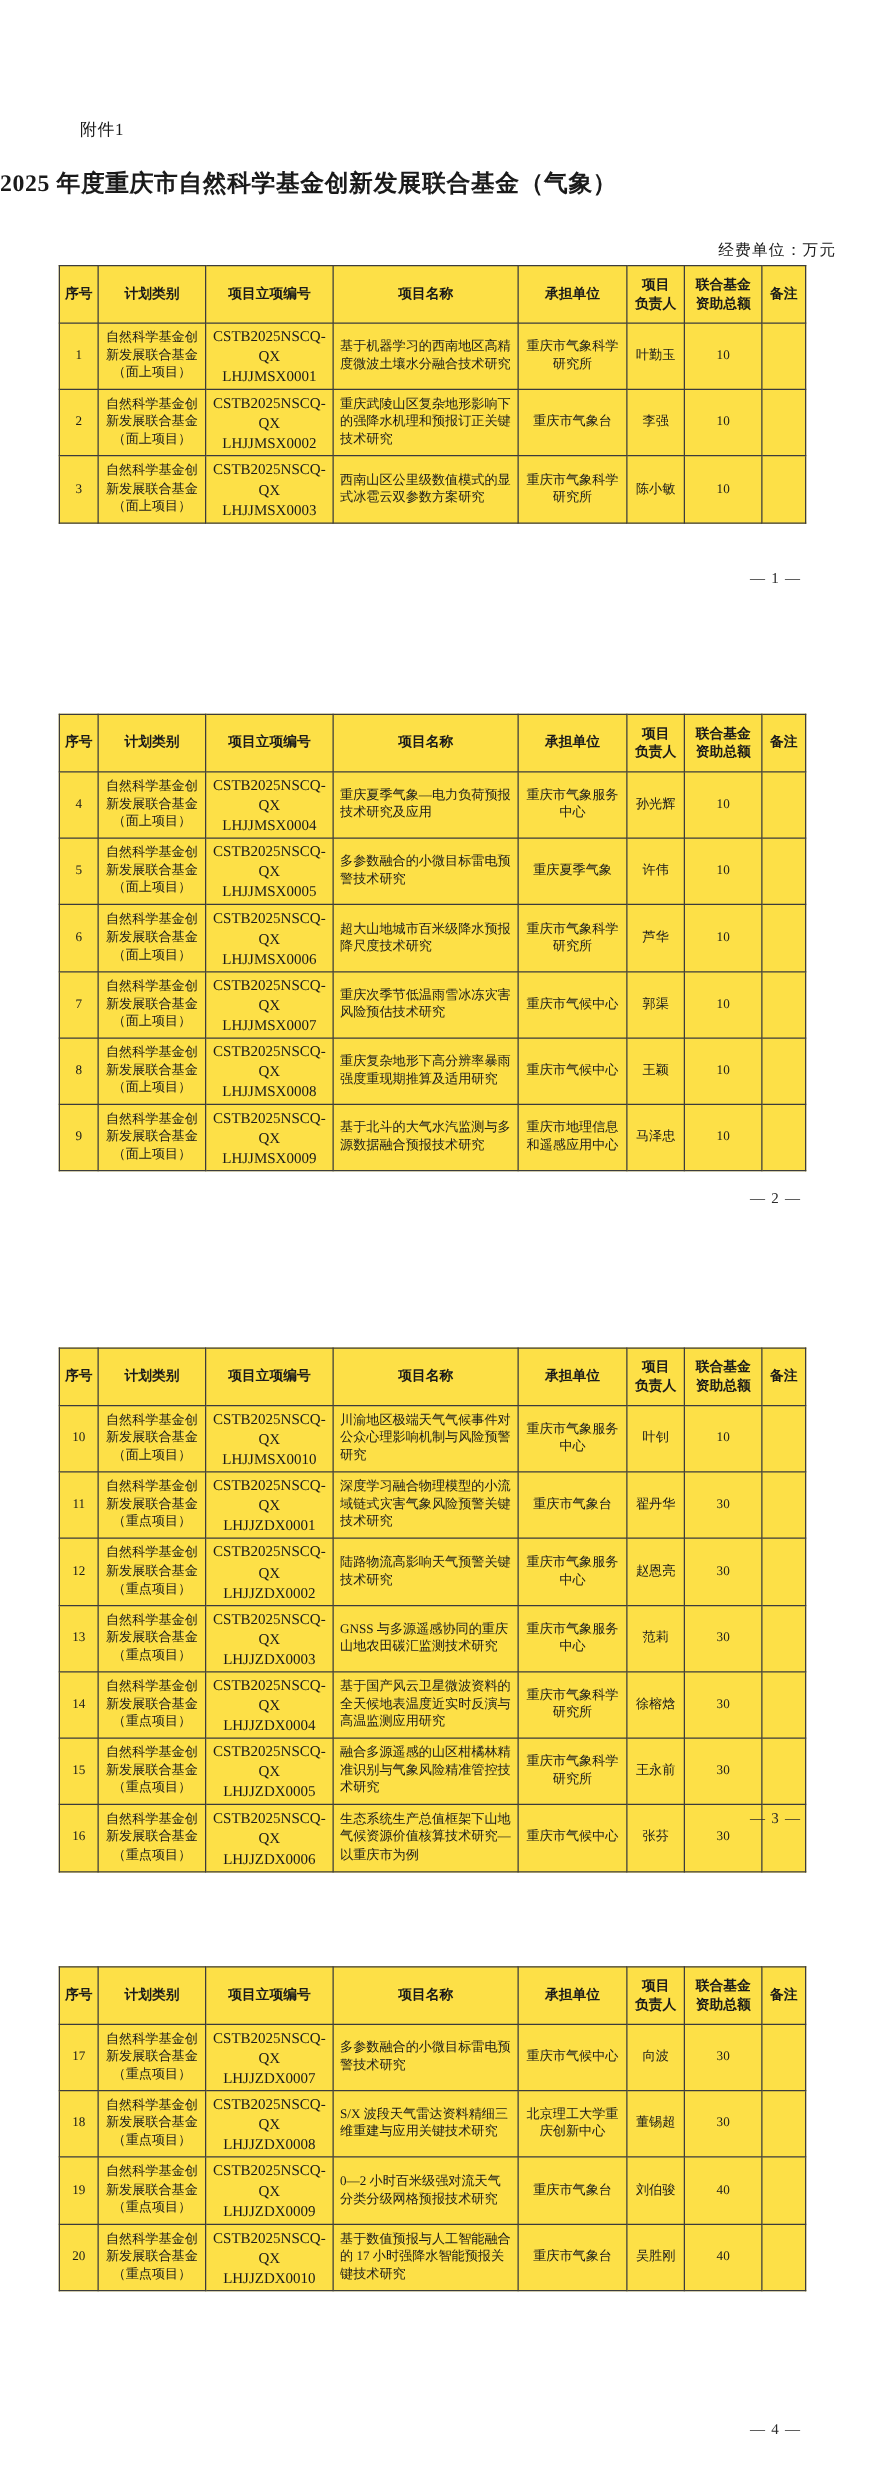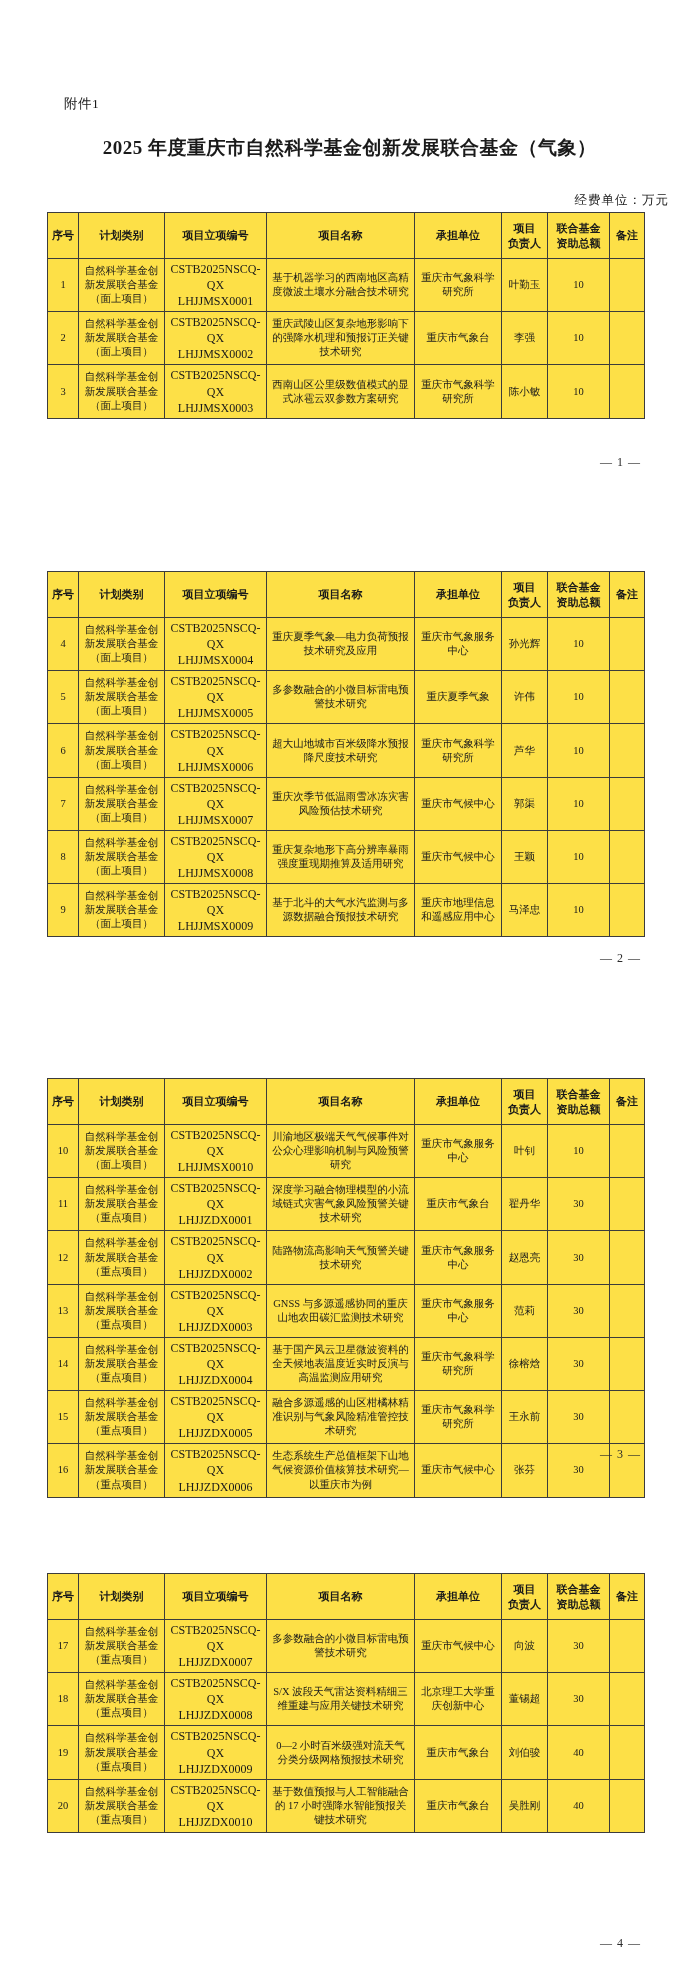--- a/index.html
+++ b/index.html
@@ -15,21 +15,20 @@
   }
   .attachment {
     position: absolute;
     top: 80px; left: 64px;
     font-size: 13.5px;
     letter-spacing: 0.5px;
   }
   .doc-title {
     position: absolute;
     top: 116px; left: 0; right: 0;
-    text-align: center;
     font-weight: bold;
     font-size: 19px;
     line-height: 1.8;
     letter-spacing: 0.5px;
   }
   .unit-note {
     position: absolute;
     top: 177px; right: 30px;
     font-size: 12.5px;
     letter-spacing: 1px;
@@ -53,21 +52,21 @@
     word-break: break-all;
   }
   table.listing th {
     font-weight: bold;
     font-size: 11px;
     white-space: pre-line;
     height: 36px;
   }
   table.listing tr { height: 46px; }
   table.listing td.c2 { white-space: pre-line; font-size: 12px; }
-  table.listing td.c3 { text-align: center; padding: 2px 5px; }
+  table.listing td.c3 { text-align: left; padding: 2px 5px; }
   .page-footer {
     position: absolute;
     right: 58px;
     font-size: 12px;
     letter-spacing: 1px;
     color: #2a2a2a;
   }
   #footer-1 { top: 440px; }
   #footer-2 { top: 936px; }
   #footer-3 { top: 1432px; }

